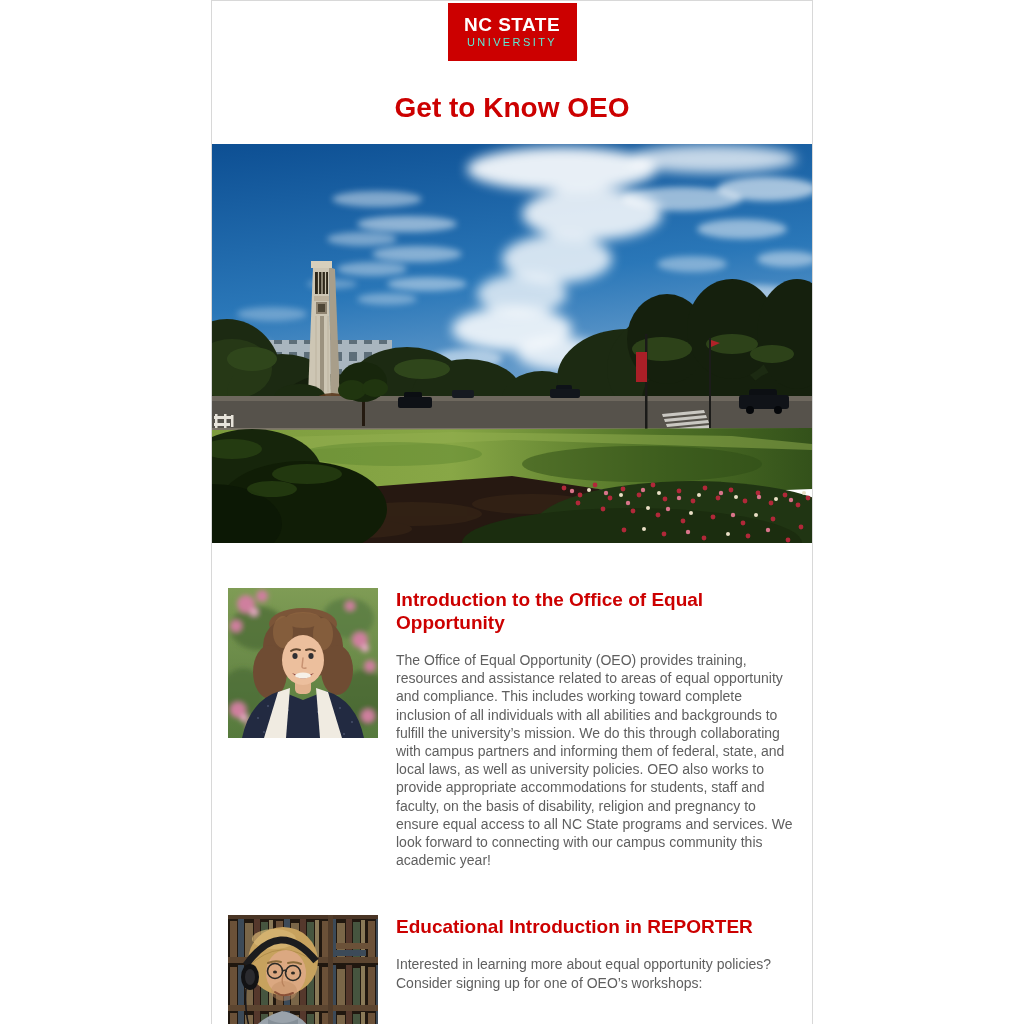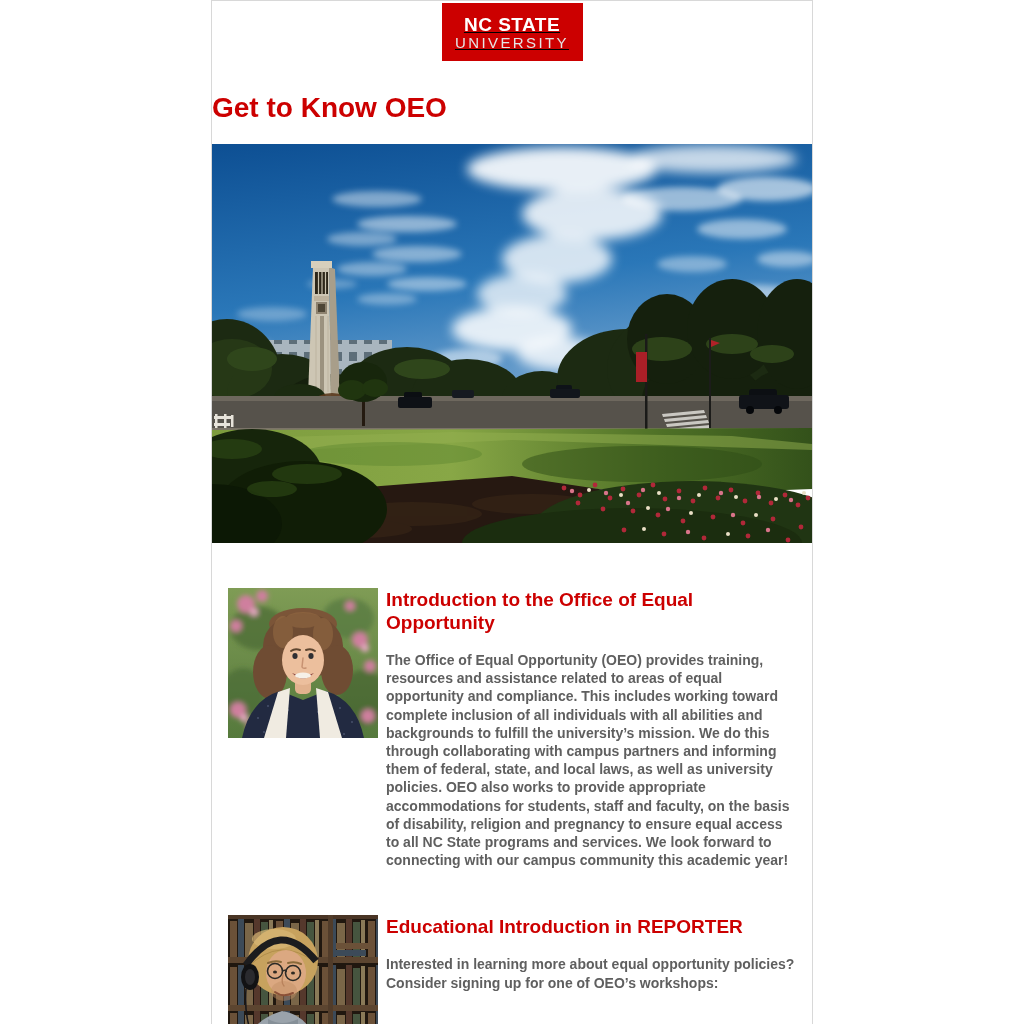--- a/index.html
+++ b/index.html
@@ -11,48 +11,48 @@
   .email-wrapper {
     width: 600px; min-height: 1024px;
     margin: 0 auto;
     border: 1px solid #d8d8d8; border-bottom: none;
     background: #ffffff;
     box-sizing: content-box;
   }
   .header { text-align: center; padding-top: 2px; }
   .logo-block {
     display: inline-flex; flex-direction: column; justify-content: center; align-items: center;
-    width: 141px; height: 58px; background: #CC0000; cursor: pointer; text-decoration: underline;
+    width: 129px; height: 58px; background: #CC0000; cursor: pointer;
   }
   .logo-line1 {
     color: #ffffff; font-weight: 700; font-size: 19px; line-height: 21px; letter-spacing: 0.5px;
   }
   .logo-line2 {
-    color: #e5e5e5; font-weight: 400; font-size: 15px; line-height: 15px; letter-spacing: 2.4px;
+    color: #5eead4; font-weight: 400; font-size: 11px; line-height: 15px; letter-spacing: 2.4px;
   }
   .newsletter-title {
     margin: 30px 0 0 0;
     font-size: 28px; line-height: 34px; font-weight: 700; color: #CC0000;
-    text-align: left;
+    text-align: center;
   }
   .hero { margin-top: 19px; width: 600px; height: 399px; display: block; }
   .hero svg { display: block; }
   .section-row {
-    display: flex; gap: 8px; padding: 0 16px; align-items: flex-start;
+    display: flex; gap: 18px; padding: 0 16px; align-items: flex-start;
   }
   .row-1 { margin-top: 45px; }
   .row-2 { margin-top: 46px; }
   .section-photo { width: 150px; height: 150px; flex: 0 0 150px; overflow: hidden; }
   .section-photo svg { display: block; }
   .section-text { flex: 1 1 auto; min-width: 0; }
   .section-heading {
     margin: 0; color: #CC0000; font-size: 19px; line-height: 23px; font-weight: 700;
   }
   .section-body {
-    margin: 17px 0 0 0; color: #5F5F5F; font-size: 14px; line-height: 18.2px; font-weight: 700;
+    margin: 17px 0 0 0; color: #5F5F5F; font-size: 14px; line-height: 18.2px; font-weight: 400;
   }
   .section-signature {
     margin: 20px 0 0 0; color: #5F5F5F; font-size: 14px; line-height: 18px;
   }
 </style>
 </head>
 <body>
 
 <div class="email-wrapper">
 

